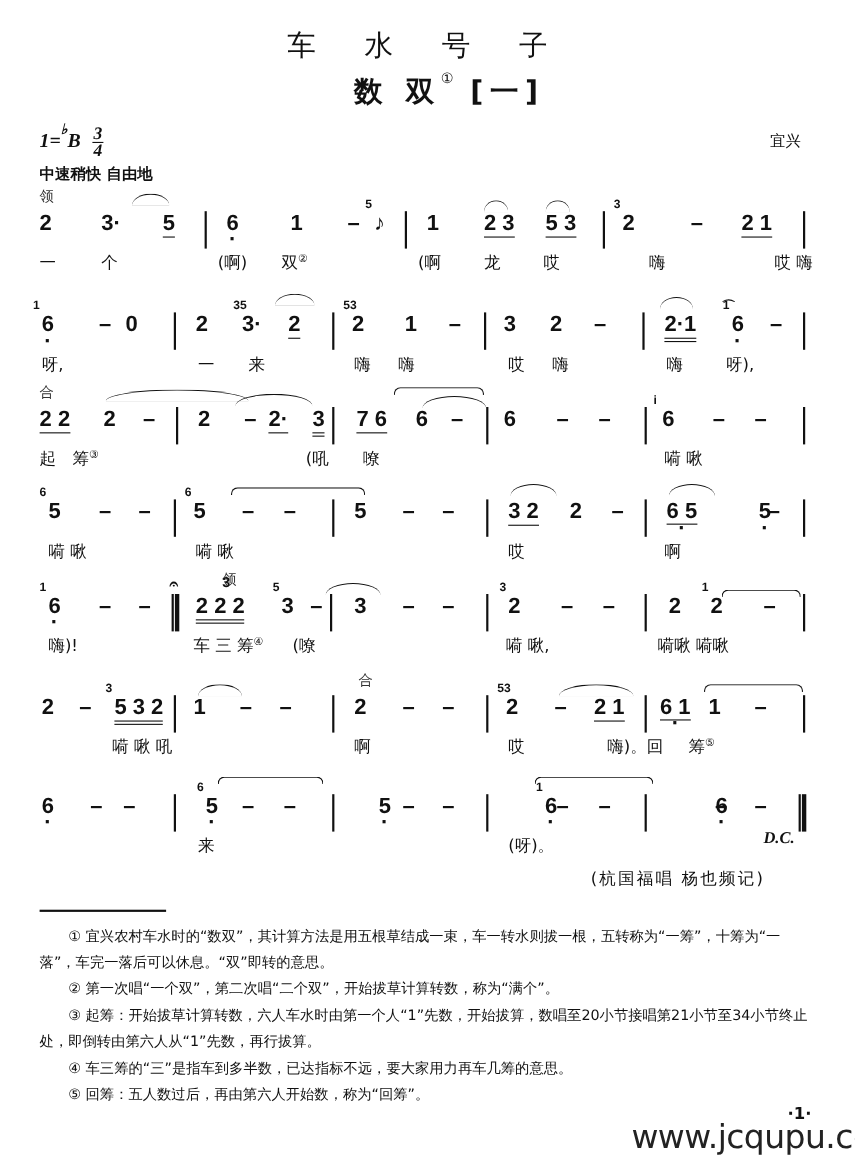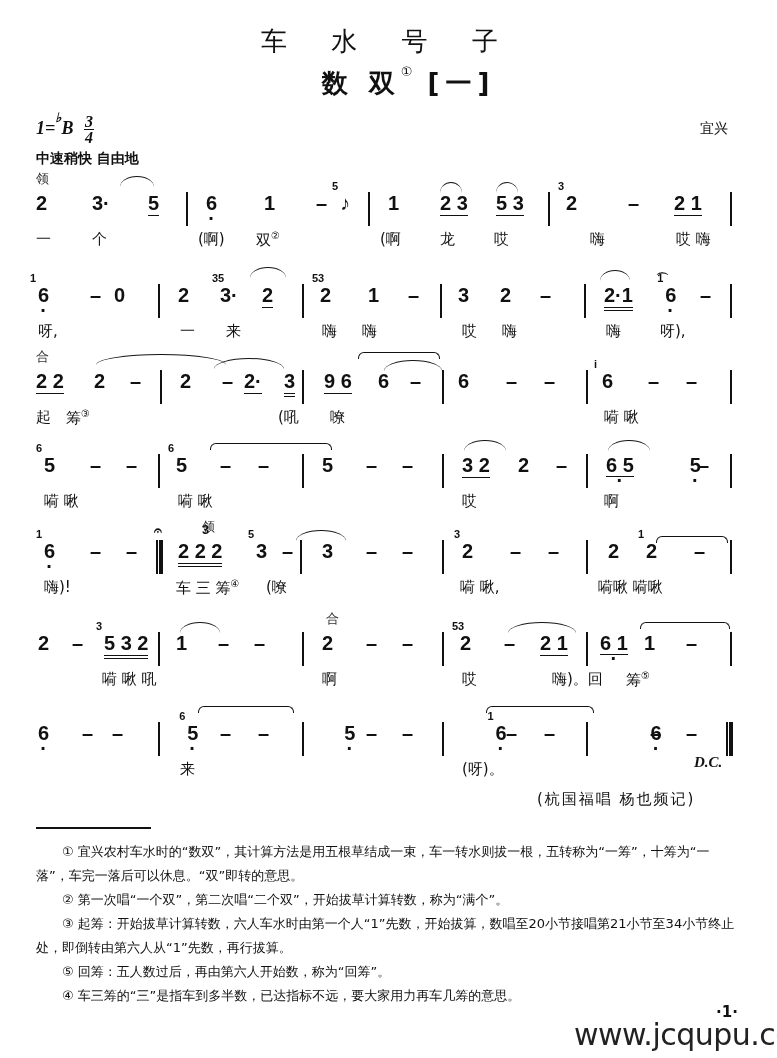--- a/index.html
+++ b/index.html
@@ -67,21 +67,21 @@
       <div class="notes"><span class="n" style="left: 6px;">2</span><span class="n" style="left: 62px;">3·</span><span class="n u1" style="left: 118px;">5</span><div class="bar" style="left: 156px;"></div><span class="n dotb" style="left: 176px;">6</span><span class="n" style="left: 234px;">1</span><span class="n" style="left: 286px;">–</span><span class="n" style="left: 310px;">♪<span class="grace">5</span></span><div class="bar" style="left: 338px;"></div><span class="n" style="left: 358px;">1</span><span class="n u1" style="left: 410px;">2 3</span><span class="n u1" style="left: 466px;">5 3</span><div class="bar" style="left: 518px;"></div><span class="n" style="left: 536px;">2<span class="grace">3</span></span><span class="n" style="left: 598px;">–</span><span class="n u1" style="left: 644px;">2 1</span><div class="bar" style="left: 700px;"></div></div>
       <div class="lyrics">
         <span class="ly" style="left: 6px;"><span>一</span></span>
         <span class="ly" style="left: 62px;"><span>个</span></span>
         <span class="ly" style="left: 168px;"><span>(啊)</span></span>
         <span class="ly" style="left: 226px;"><span>双</span><sup>②</sup></span>
         <span class="ly" style="left: 350px;"><span>(啊</span></span>
         <span class="ly" style="left: 410px;"><span>龙</span></span>
         <span class="ly" style="left: 464px;"><span>哎</span></span>
         <span class="ly" style="left: 560px;"><span>嗨</span></span>
-        <span class="ly" style="left: 646px;"><span>哎 嗨</span></span>
+        <span class="ly" style="left: 674px;"><span>哎 嗨</span></span>
       </div>
     </div>
     <div class="row" style="top: 262px;">
       <div class="notes"><span class="n dotb" style="left: 8px;">6<span class="grace">1</span></span><span class="n" style="left: 60px;">–</span><span class="n" style="left: 84px;">0</span><div class="bar" style="left: 128px;"></div><span class="n" style="left: 148px;">2</span><span class="n" style="left: 190px;">3·<span class="grace">35</span></span><span class="n u1" style="left: 232px;">2</span><div class="bar" style="left: 272px;"></div><span class="n" style="left: 290px;">2<span class="grace">53</span></span><span class="n" style="left: 338px;">1</span><span class="n" style="left: 378px;">–</span><div class="bar" style="left: 410px;"></div><span class="n" style="left: 428px;">3</span><span class="n" style="left: 470px;">2</span><span class="n" style="left: 510px;">–</span><div class="bar" style="left: 554px;"></div><span class="n u2" style="left: 574px;">2·1</span><span class="n dotb" style="left: 624px;">6<span class="grace">1</span></span><div class="n" style="left: 626px; top: -14px; font-size: 13px;">⌒</div><span class="n" style="left: 670px;">–</span><div class="bar" style="left: 700px;"></div></div>
       <div class="lyrics">
         <span class="ly" style="left: 8px;"><span>呀,</span></span>
         <span class="ly" style="left: 150px;"><span>一</span></span>
         <span class="ly" style="left: 196px;"><span>来</span></span>
         <span class="ly" style="left: 292px;"><span>嗨</span></span>
         <span class="ly" style="left: 332px;"><span>嗨</span></span>
@@ -96,21 +96,21 @@
       <div class="notes">
         <span class="n u1" style="left: 6px;">2 2</span>
         <span class="n" style="left: 64px;">2</span>
         <span class="n" style="left: 100px;">–</span>
         <div class="bar" style="left: 130px;"></div>
         <span class="n" style="left: 150px;">2</span>
         <span class="n" style="left: 192px;">–</span>
         <span class="n u1" style="left: 214px;">2·</span>
         <span class="n u2" style="left: 254px;">3</span>
         <div class="bar" style="left: 272px;"></div>
-        <span class="n u1" style="left: 294px;">9 6</span>
+        <span class="n u1" style="left: 294px;">7 6</span>
         <span class="n" style="left: 348px;">6</span>
         <span class="n" style="left: 380px;">–</span>
         <div class="bar" style="left: 412px;"></div>
         <span class="n" style="left: 428px;">6</span>
         <span class="n" style="left: 476px;">–</span>
         <span class="n" style="left: 514px;">–</span>
         <div class="bar" style="left: 556px;"></div>
         <span class="n" style="left: 572px;">6<span class="grace">i</span></span>
         <span class="n" style="left: 618px;">–</span>
         <span class="n" style="left: 656px;">–</span>
@@ -165,22 +165,22 @@
   </div>
 
 <div class="abs dc">D.C.</div>
 <div class="abs credit">(杭国福唱  杨也频记)</div>
 
 <div class="abs rule"></div>
 <div class="abs notes-block">
   <p class="fn">① 宜兴农村车水时的“数双”，其计算方法是用五根草结成一束，车一转水则拔一根，五转称为“一筹”，十筹为“一落”，车完一落后可以休息。“双”即转的意思。</p>
   <p class="fn">② 第一次唱“一个双”，第二次唱“二个双”，开始拔草计算转数，称为“满个”。</p>
   <p class="fn">③ 起筹：开始拔草计算转数，六人车水时由第一个人“1”先数，开始拔算，数唱至20小节接唱第21小节至34小节终止处，即倒转由第六人从“1”先数，再行拔算。</p>
+  <p class="fn">④ 车三筹的“三”是指车到多半数，已达指标不远，要大家用力再车几筹的意思。</p>
   <p class="fn">⑤ 回筹：五人数过后，再由第六人开始数，称为“回筹”。</p>
-  <p class="fn">④ 车三筹的“三”是指车到多半数，已达指标不远，要大家用力再车几筹的意思。</p>
 </div>
 
 <div class="abs pageno">·1·</div>
 <div class="abs wm">www.jcqupu.com</div>
 
 <div class="abs slur" style="left: 120px; top: 176px; width: 34px;"></div>
 <div class="abs slur" style="left: 440px; top: 182px; width: 22px;"></div>
 <div class="abs slur" style="left: 496px; top: 182px; width: 22px;"></div>
 <div class="abs slur" style="left: 250px; top: 267px; width: 36px;"></div>
 <div class="abs slur" style="left: 600px; top: 270px; width: 30px;"></div>

